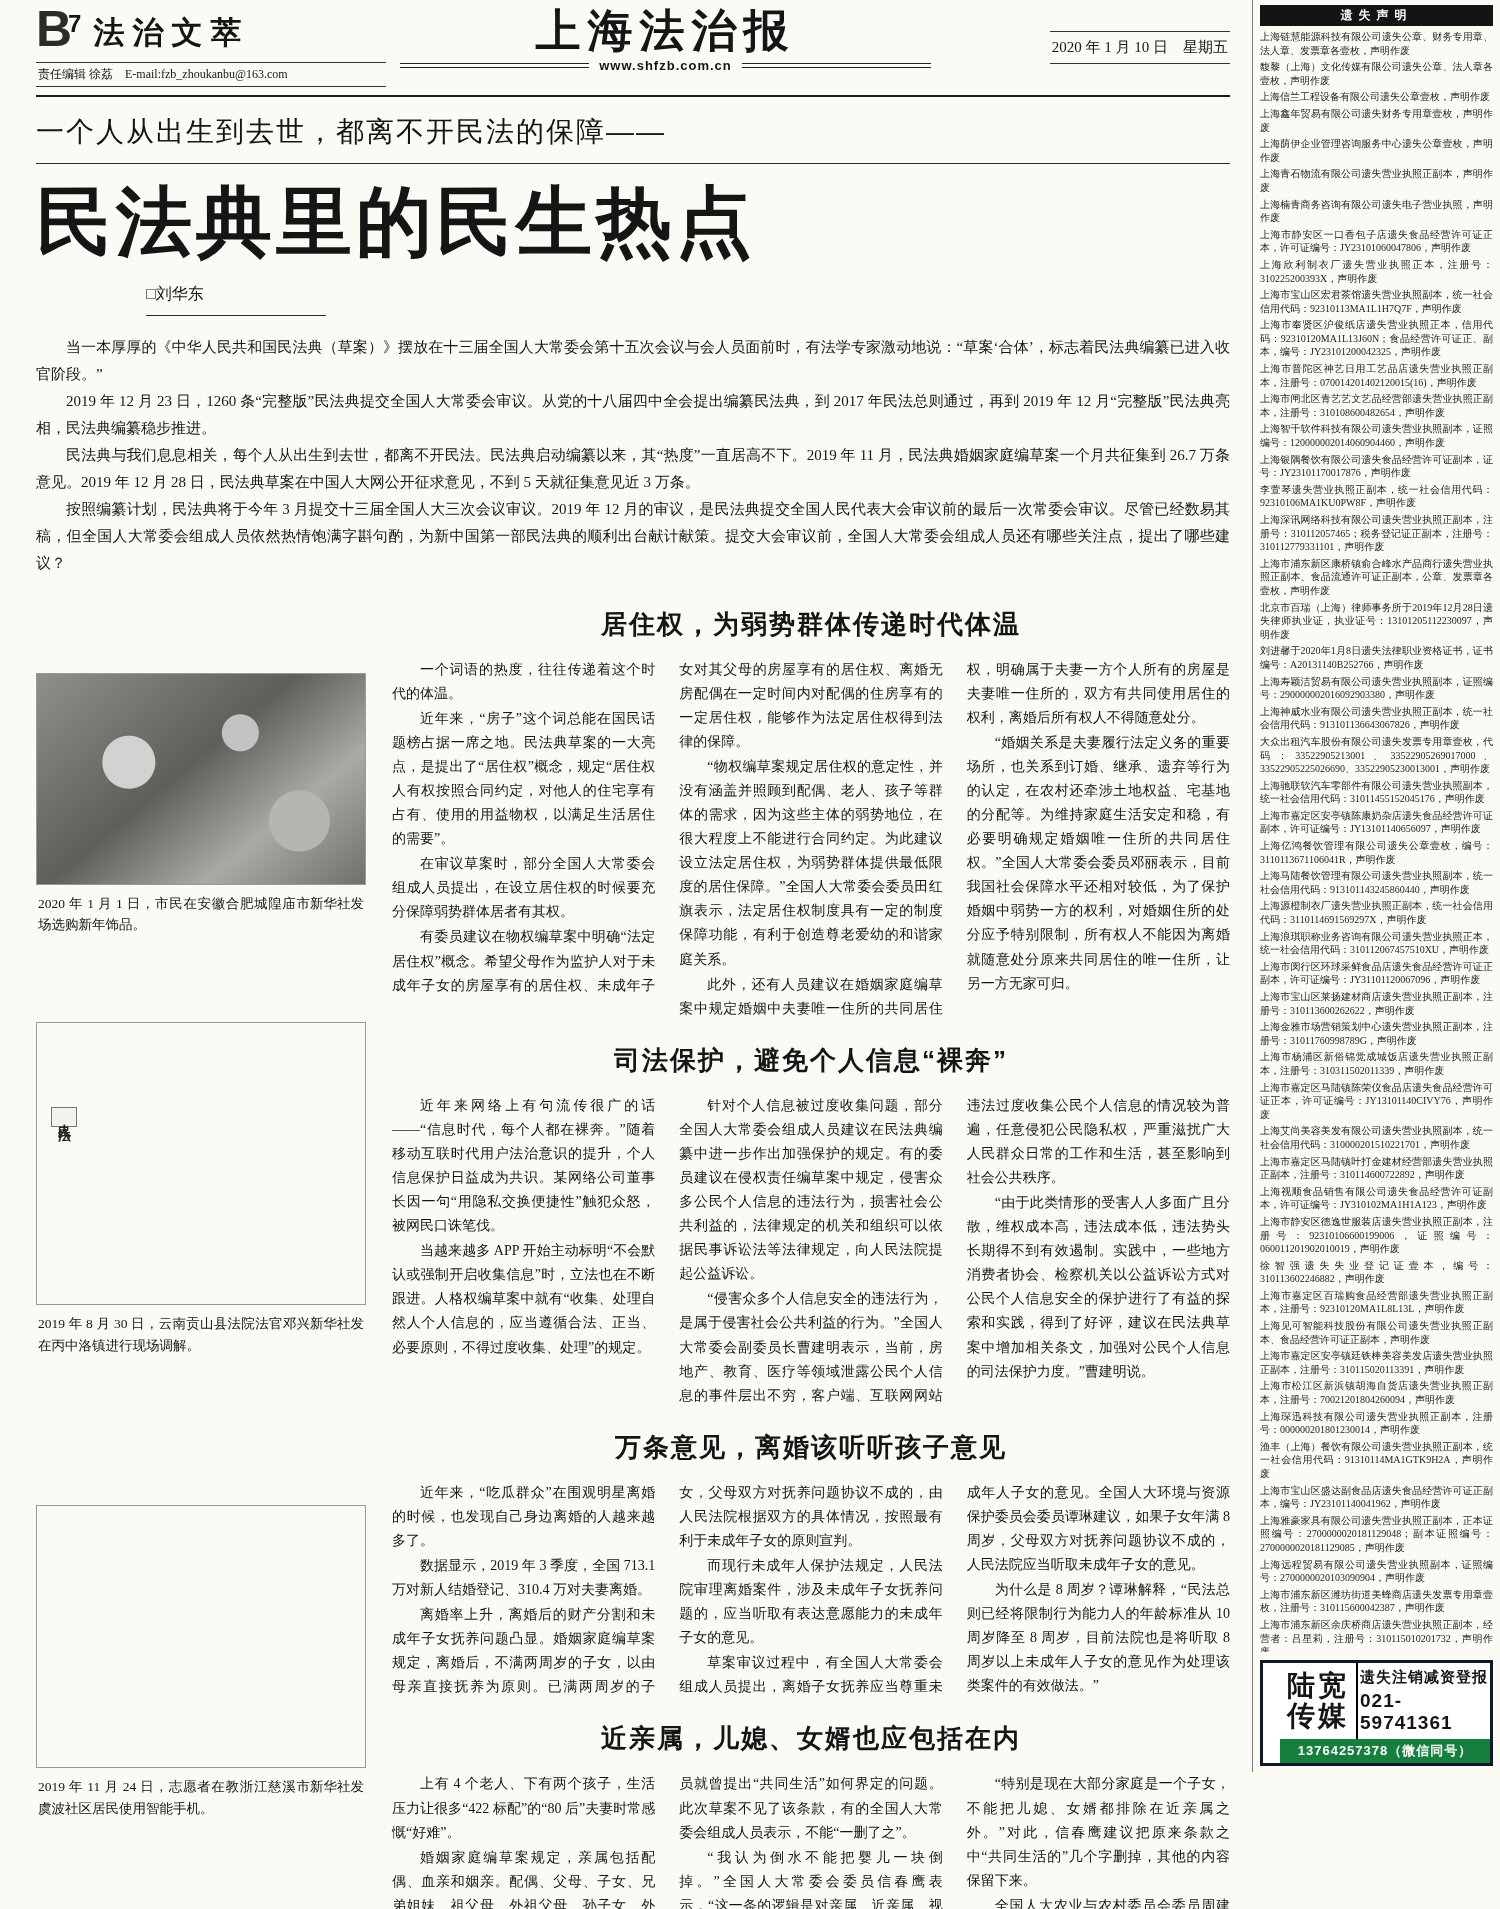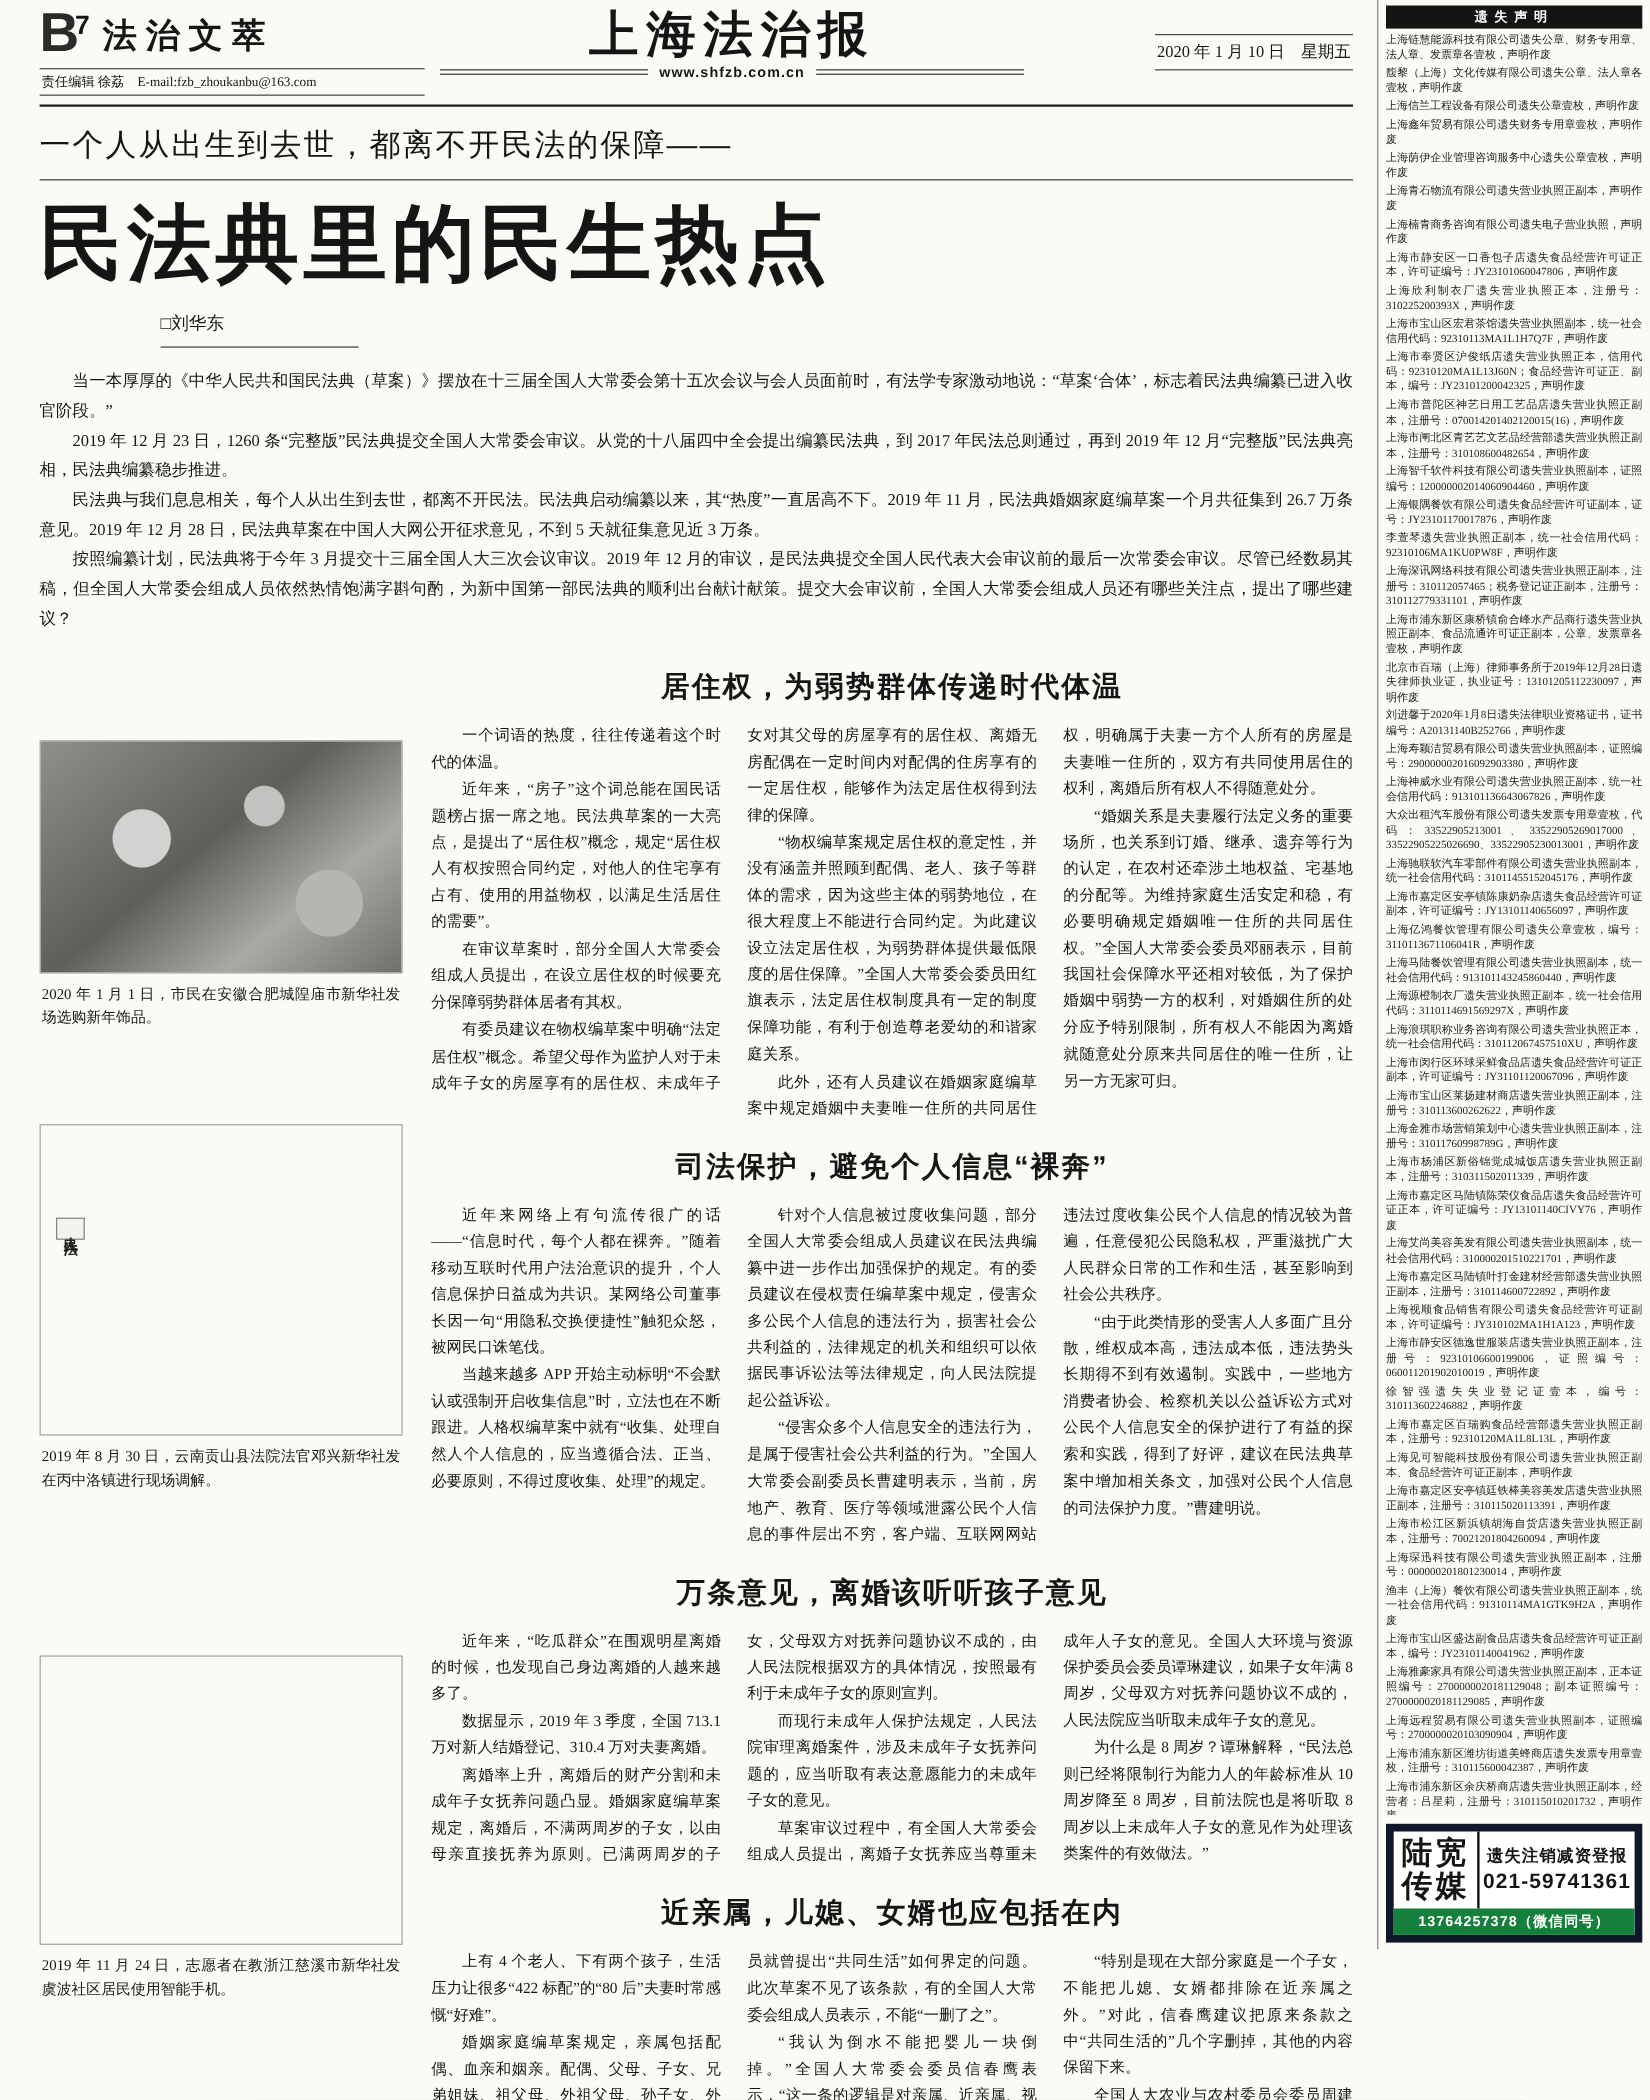--- a/index.html
+++ b/index.html
@@ -74,21 +74,21 @@
   .section-cols { column-count:3; column-gap:24px; font-size:14px; line-height:1.72; text-align:justify; }
   .section-cols p { text-indent:2em; margin-bottom:1px; }
 
   
   .sidebar { position:absolute; left:1252px; top:0; width:248px; height:1772px;
     border-left:1px solid #7a7a76; background:#fbfaf5; padding:5px 7px 6px; display:flex; flex-direction:column; }
   .sidebar-header { background:#141414; color:#fff; text-align:center; font-family:"Liberation Sans",sans-serif;
     font-size:12px; font-weight:700; letter-spacing:6px; padding:2px 0; }
   .notices { flex:1 1 auto; overflow:hidden; margin-top:4px; }
   .notice { font-size:10px; line-height:1.36; text-align:justify; margin-bottom:3px; color:#1c1c1c; }
-  .sidebar-ad { flex:0 0 auto; border:7px solid #0f172a; margin-top:8px; background:#fff; }
+  .sidebar-ad { flex:0 0 auto; border:3px solid #0f172a; margin-top:8px; background:#fff;padding-left:17px; }
   .ad-top { display:flex; align-items:stretch; }
   .ad-brand { display:flex; flex-direction:column; justify-content:center; padding:5px 7px;
     font-family:"Liberation Sans",sans-serif; font-size:28px; font-weight:900; line-height:1.08; letter-spacing:3px; }
   .ad-right { flex:1; display:flex; flex-direction:column; justify-content:center; align-items:center; gap:3px; padding:5px 2px; border-left:2px solid #000; }
   .ad-service { font-family:"Liberation Sans",sans-serif; font-size:15px; font-weight:700; letter-spacing:1px; }
   .ad-phone { font-family:"Liberation Sans",sans-serif; font-size:19px; font-weight:900; letter-spacing:1px; }
   .ad-wechat { background:#15803d; color:#fff; text-align:center; font-family:"Liberation Sans",sans-serif;
     font-size:13px; font-weight:700; padding:3px 0; letter-spacing:1px; }
 </style>
 </head>

